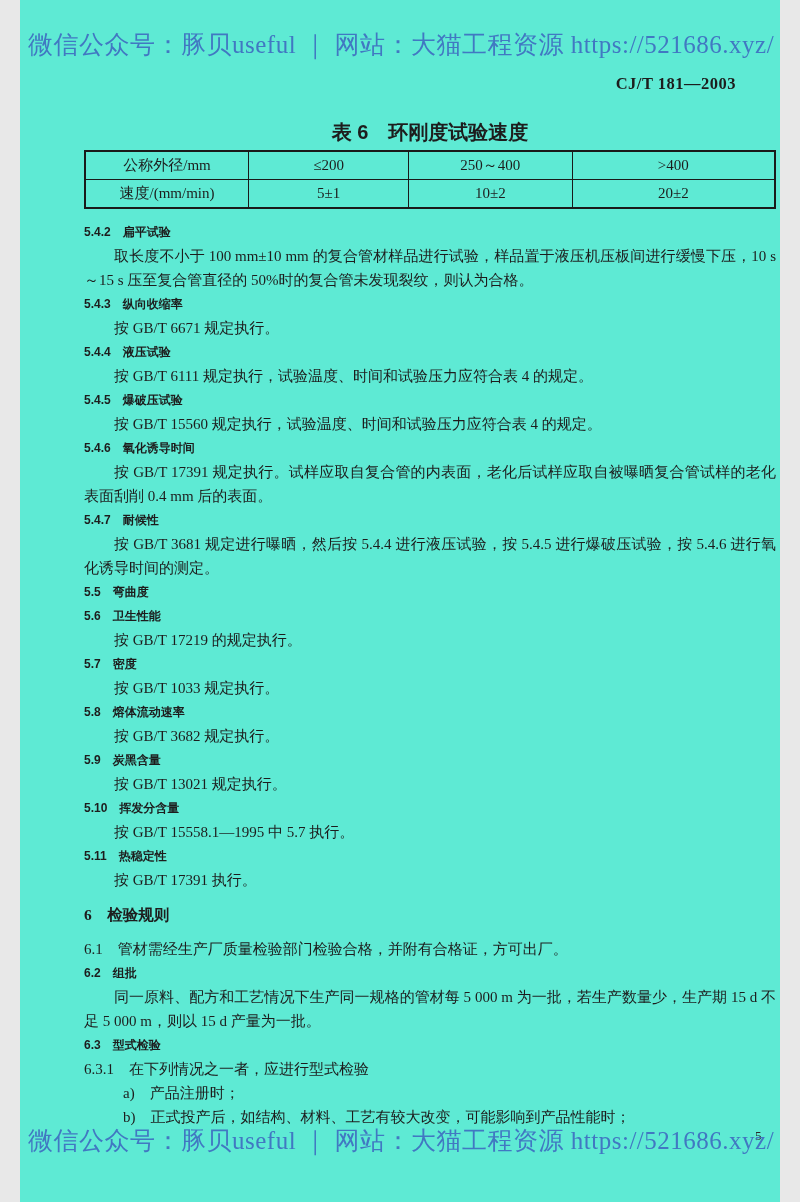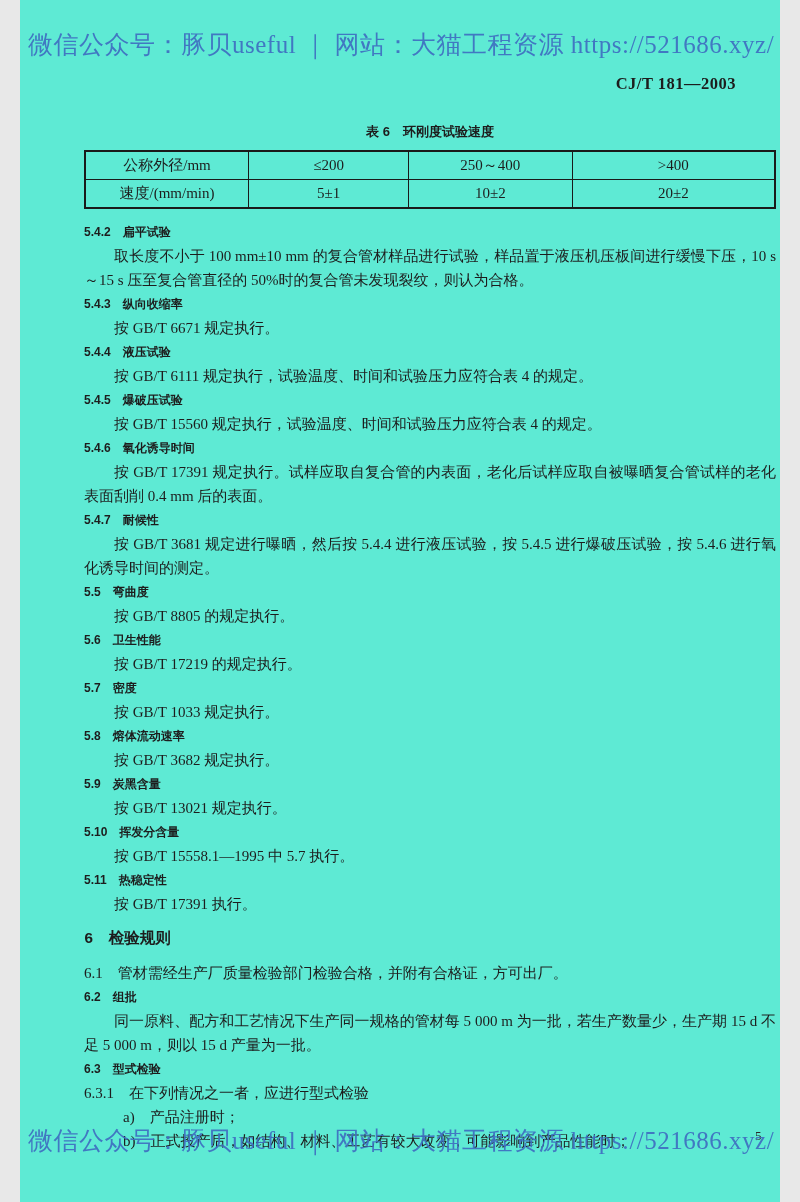--- a/index.html
+++ b/index.html
@@ -23,42 +23,42 @@
     font-family:"Liberation Serif","DejaVu Serif",serif;z-index:2;text-align:right;
   }
   .page-number{
     position:absolute;top:1128px;left:735px;font-size:13px;color:#2a2a2a;z-index:2;
   }
   
   .content{
     position:absolute;top:122px;left:64px;width:692px;z-index:1;
   }
   .table-title{
-    text-align:center;font-weight:bold;font-size:13px;
+    text-align:center;font-weight:bold;font-size:20px;
     font-family:"Liberation Sans","DejaVu Sans",sans-serif;
     margin:0 0 8px 0;line-height:20px;
   }
   table.spec{
     width:100%;border-collapse:collapse;border:2px solid #1a1a1a;
     table-layout:fixed;margin-bottom:11px;
   }
   table.spec td{
     border:1px solid #1a1a1a;height:27px;text-align:center;
     font-size:15px;padding:0 4px;line-height:1.1;
   }
   table.spec col.c1{width:23.7%;} table.spec col.c2{width:23.2%;}
   table.spec col.c3{width:23.7%;} table.spec col.c4{width:29.4%;}
   
   .blk{font-size:15px;line-height:24px;}
   .h{
     font-weight:bold;font-family:"Liberation Sans","DejaVu Sans",sans-serif;
     font-size:12px;
   }
   .h1{
-    font-weight:bold;font-family:Liberation Mono, monospace;
+    font-weight:bold;font-family:Liberation Serif, serif;
     font-size:15.5px;margin-top:11px;margin-bottom:10px;
   }
   .p{text-indent:2em;text-align:justify;}
   .pn{text-align:justify;}
   .li{margin-left:2.6em;text-align:justify;}
 </style>
 </head>
 <body>
 
 <div class="page">
@@ -100,21 +100,20 @@
     <div class="blk p">按 GB/T 6671 规定执行。</div>
     <div class="blk h">5.4.4　液压试验</div>
     <div class="blk p">按 GB/T 6111 规定执行，试验温度、时间和试验压力应符合表 4 的规定。</div>
     <div class="blk h">5.4.5　爆破压试验</div>
     <div class="blk p">按 GB/T 15560 规定执行，试验温度、时间和试验压力应符合表 4 的规定。</div>
     <div class="blk h">5.4.6　氧化诱导时间</div>
     <div class="blk p">按 GB/T 17391 规定执行。试样应取自复合管的内表面，老化后试样应取自被曝晒复合管试样的老化表面刮削 0.4 mm 后的表面。</div>
     <div class="blk h">5.4.7　耐候性</div>
     <div class="blk p">按 GB/T 3681 规定进行曝晒，然后按 5.4.4 进行液压试验，按 5.4.5 进行爆破压试验，按 5.4.6 进行氧化诱导时间的测定。</div>
     <div class="blk h">5.5　弯曲度</div>
-    <div class="blk p">按 GB/T 8805 的规定执行。</div>
     <div class="blk h">5.6　卫生性能</div>
     <div class="blk p">按 GB/T 17219 的规定执行。</div>
     <div class="blk h">5.7　密度</div>
     <div class="blk p">按 GB/T 1033 规定执行。</div>
     <div class="blk h">5.8　熔体流动速率</div>
     <div class="blk p">按 GB/T 3682 规定执行。</div>
     <div class="blk h">5.9　炭黑含量</div>
     <div class="blk p">按 GB/T 13021 规定执行。</div>
     <div class="blk h">5.10　挥发分含量</div>
     <div class="blk p">按 GB/T 15558.1—1995 中 5.7 执行。</div>

